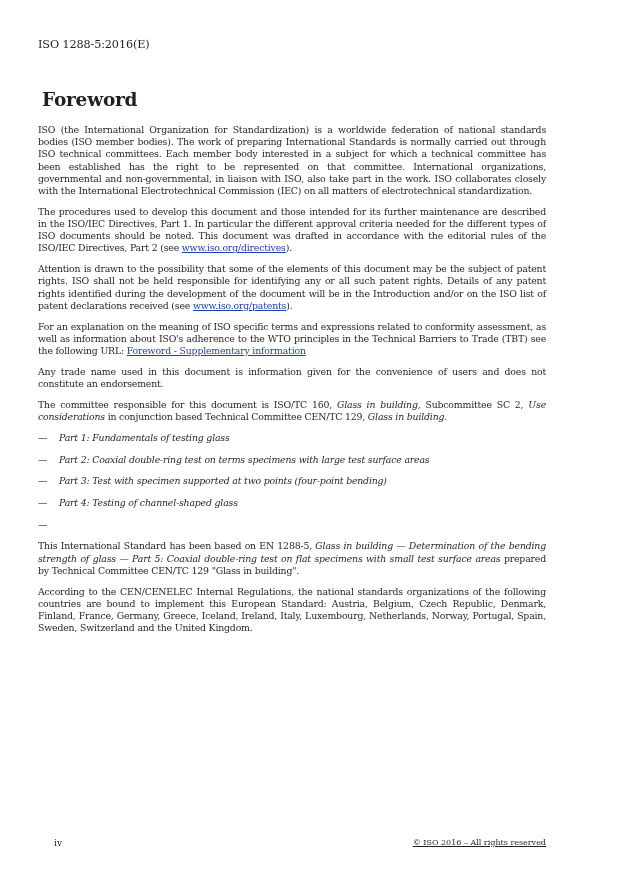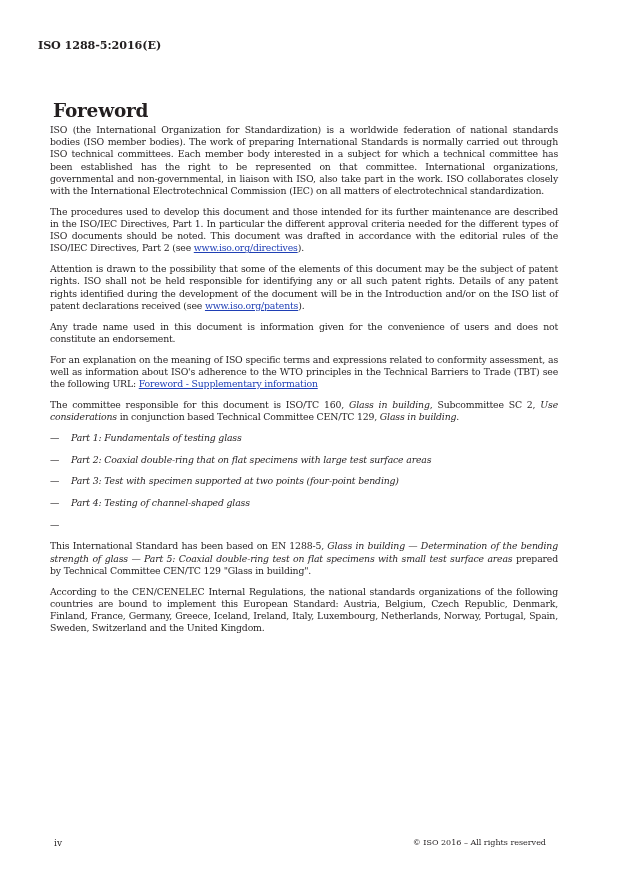--- a/index.html
+++ b/index.html
@@ -1,58 +1,58 @@
 <!DOCTYPE html>
 <html><head>
 <meta charset="utf-8">
 <style>
   html, body { margin: 0; padding: 0; background: #ffffff; }
   body { width: 620px; height: 876px; position: relative; overflow: hidden;
          font-family: "DejaVu Serif", "Liberation Serif", serif; color: #231f20; }
-  .header { position: absolute; left: 38px; top: 38px; font-weight: bold; font-size: 11.2px; letter-spacing: -0.1px; }
-  .title { position: absolute; left: 38px; top: 85px; font-weight: bold; font-size: 18.5px; margin: 15px; letter-spacing: -0.2px; }
-  .content { position: absolute; left: 38px; top: 124px; width: 508px; font-size: 9.35px; line-height: 12.2px; letter-spacing: -0.18px; margin-left: 12px; }
+  .header { position: absolute; left: 38px; top: 38px; font-weight: normal; font-size: 11.2px; letter-spacing: -0.1px; }
+  .title { position: absolute; left: 38px; top: 85px; font-weight: bold; font-size: 18.5px; margin: 4px; letter-spacing: -0.2px; }
+  .content { position: absolute; left: 38px; top: 124px; width: 508px; font-size: 9.35px; line-height: 12.2px; letter-spacing: -0.18px; }
   .content p { margin: 0 0 8.6px 0; text-align: justify; }
   .content a { color: #1f3fb5; text-decoration: underline; }
   .content em { }
   ul.parts { list-style: none; padding: 0; margin: 0 0 5px 0; }
   ul.parts li { display: flex; margin: 0 0 9.5px 0; font-style: italic; }
   ul.parts li .dash { font-style: normal; width: 21px; flex: none; }
   .footer-left { position: absolute; left: 38px; top: 838px; font-size: 9px; margin-left: 16px; }
-  .footer-right { position: absolute; right: 74px; top: 838px; font-size: 8px; }
+  .footer-right { position: absolute; right: 74px; top: 838px; font-size: 8px; text-decoration: underline; }
 </style>
 </head>
 <body>
 
 <div class="header">ISO 1288-5:2016(E)</div>
 
 <h1 class="title">Foreword</h1>
 
 <div class="content">
   <p>ISO (the International Organization for Standardization) is a worldwide federation of national standards bodies (ISO member bodies). The work of preparing International Standards is normally carried out through ISO technical committees. Each member body interested in a subject for which a technical committee has been established has the right to be represented on that committee. International organizations, governmental and non-governmental, in liaison with ISO, also take part in the work. ISO collaborates closely with the International Electrotechnical Commission (IEC) on all matters of electrotechnical standardization.</p>
 
   <p><span>The procedures used to develop this document and those intended for its further maintenance are described in the ISO/IEC Directives, Part 1.  In particular the different approval criteria needed for the different types of ISO documents should be noted.  This document was drafted in accordance with the editorial rules of the ISO/IEC Directives, Part 2 (see </span><a href="#">www.iso.org/directives</a><span>).</span></p>
 
   <p><span>Attention is drawn to the possibility that some of the elements of this document may be the subject of patent rights. ISO shall not be held responsible for identifying any or all such patent rights.  Details of any patent rights identified during the development of the document will be in the Introduction and/or on the ISO list of patent declarations received (see </span><a href="#">www.iso.org/patents</a><span>).</span></p>
 
+  <p><span>For an explanation on the meaning of ISO specific terms and expressions related to conformity assessment, as well as information about ISO's adherence to the WTO principles in the Technical Barriers to Trade (TBT) see the following URL:  </span><a href="#">Foreword - Supplementary information</a></p>
+
   <p>Any trade name used in this document is information given for the convenience of users and does not constitute an endorsement.</p>
-
-  <p><span>For an explanation on the meaning of ISO specific terms and expressions related to conformity assessment, as well as information about ISO's adherence to the WTO principles in the Technical Barriers to Trade (TBT) see the following URL:  </span><a href="#">Foreword - Supplementary information</a></p>
 
   <p><span>The committee responsible for this document is ISO/TC 160, </span><em>Glass in building</em><span>, Subcommittee SC 2, </span><em>Use considerations</em><span> in conjunction based Technical Committee CEN/TC 129, </span><em>Glass in building</em><span>.</span></p>
 
 
   <ul class="parts">
     <li>
         <span class="dash">—</span>
         <span>Part 1: Fundamentals of testing glass</span>
       </li>
     <li>
         <span class="dash">—</span>
-        <span>Part 2: Coaxial double-ring that on flat specimens with large test surface areas</span>
+        <span>Part 2: Coaxial double-ring test on terms specimens with large test surface areas</span>
       </li>
     <li>
         <span class="dash">—</span>
         <span>Part 3: Test with specimen supported at two points (four-point bending)</span>
       </li>
     <li>
         <span class="dash">—</span>
         <span>Part 4: Testing of channel-shaped glass</span>
       </li>
     <li>

